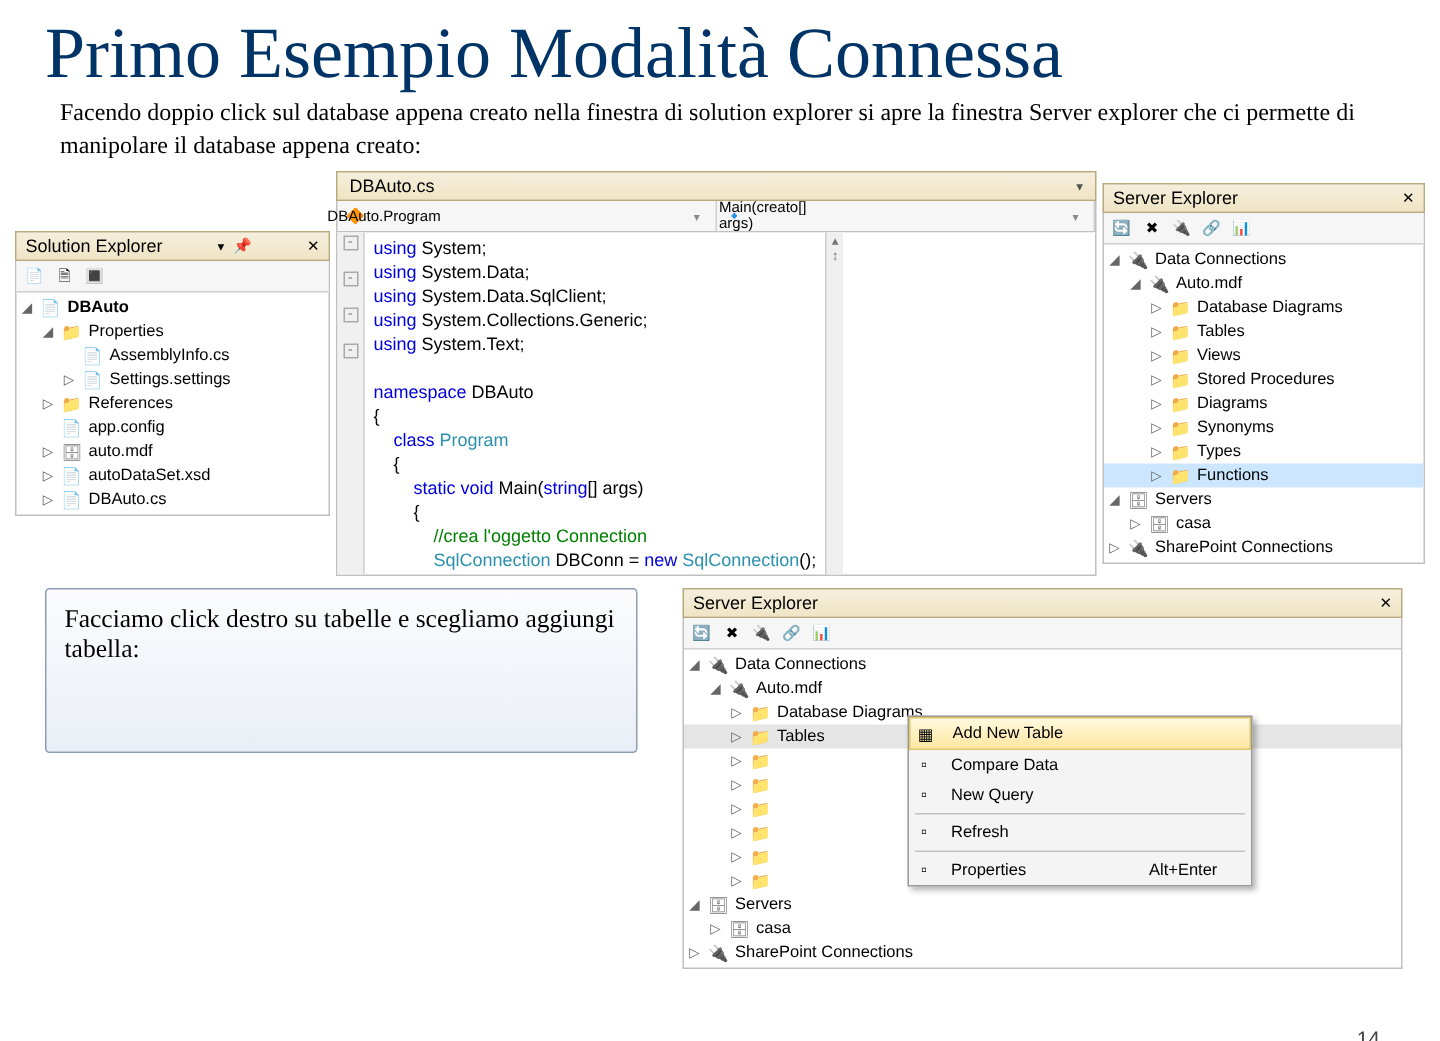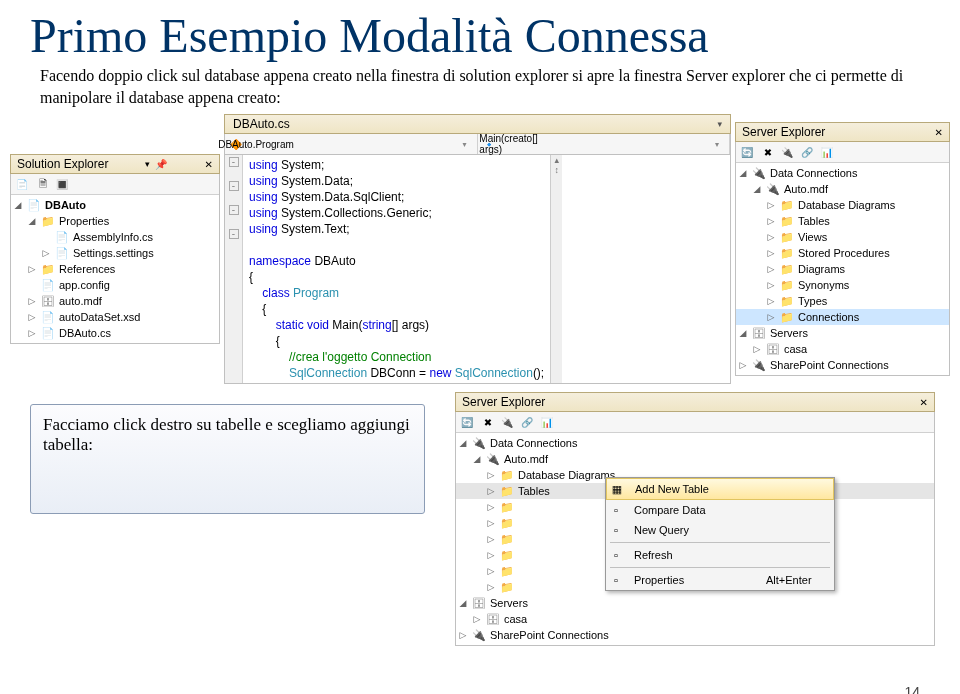--- a/index.html
+++ b/index.html
@@ -26,21 +26,21 @@
 .crumb{display:flex;border:1px solid #c0c0c0;border-top:none;background:#f6f6f6}
 .crumb .cell{flex:1;display:flex;align-items:center;gap:3px;padding:2px 4px;border-right:1px solid #d0d0d0;font-size:11px}
 .crumb .dd{margin-left:auto;font-size:8px;color:#888}
 .code{border:1px solid #c0c0c0;border-top:none;background:#fff;font-family:Consolas,monospace;font-size:12px;color:#000;display:flex}
 .gutter{width:18px;background:#f0f0f0;border-right:1px solid #d0d0d0;display:flex;flex-direction:column;align-items:center;padding-top:2px;gap:14px;color:#888;font-size:10px}
 .gutter span{border:1px solid #aaa;width:10px;height:10px;line-height:8px;text-align:center}
 .codetxt{padding:2px 6px;line-height:16px;white-space:pre}
 .kw{color:#0000dd}.cls{color:#2b91af}.cmt{color:#008000}.sbar{width:12px;background:#efefef;border-left:1px solid #ccc;display:flex;flex-direction:column;align-items:center;font-size:9px;color:#777}
 .sv-exp{width:215px}
 .row2{display:flex;padding:4px 10px 0 30px;gap:30px}
-.note{flex:0 0 395px;border:1px solid #8b9cb5;border-radius:3px;background:linear-gradient(#fcfcfe,#e9eef6);padding:10px 12px;font-family:"Times New Roman",serif;font-size:17px;margin-top:12px;height:110px}
+.note{flex:0 0 395px;border:1px solid #8b9cb5;border-radius:3px;background:linear-gradient(#fcfcfe,#e9eef6);padding:10px 12px;font-family:"Times New Roman",serif;font-size:17px;margin-top:0;height:110px}
 .sv2{flex:1;max-width:480px}
 .ctx{position:absolute;background:#f4f4f4;border:1px solid #999;box-shadow:2px 2px 4px rgba(0,0,0,.3);font-size:11px;z-index:10}
 .ctx .mi{display:grid;grid-template-columns:22px 1fr 60px;align-items:center;padding:3px 8px 3px 2px;gap:4px}
 .ctx .mi.hi{background:linear-gradient(#fff9df,#ffe7a0);border:1px solid #e0c460}
 .ctx .sep{height:1px;background:#c0c0c0;margin:2px 4px}
 .footer{position:absolute;bottom:10px;width:100%;text-align:center;font-family:"Times New Roman",serif;font-size:14px;color:#444}
 .footer .pg{position:absolute;right:40px}
 .bold{font-weight:bold}
 .sel{background:#e5e5e5}
 .nd.hi{background:#cde6ff}
@@ -216,21 +216,21 @@
             <span>Synonyms</span>
           </div>
           <div class="nd l3">
             <span class="arr c"></span>
             <span class="ic ic-fold">📁</span>
             <span>Types</span>
           </div>
           <div class="nd l3 hi">
             <span class="arr c"></span>
             <span class="ic ic-fold">📁</span>
-            <span>Connections</span>
+            <span>Functions</span>
           </div>
           <div class="nd l1">
             <span class="arr o"></span>
             <span class="ic ic-db">🗄</span>
             <span>Servers</span>
           </div>
           <div class="nd l2">
             <span class="arr c"></span>
             <span class="ic ic-db">🗄</span>
             <span>casa</span>

